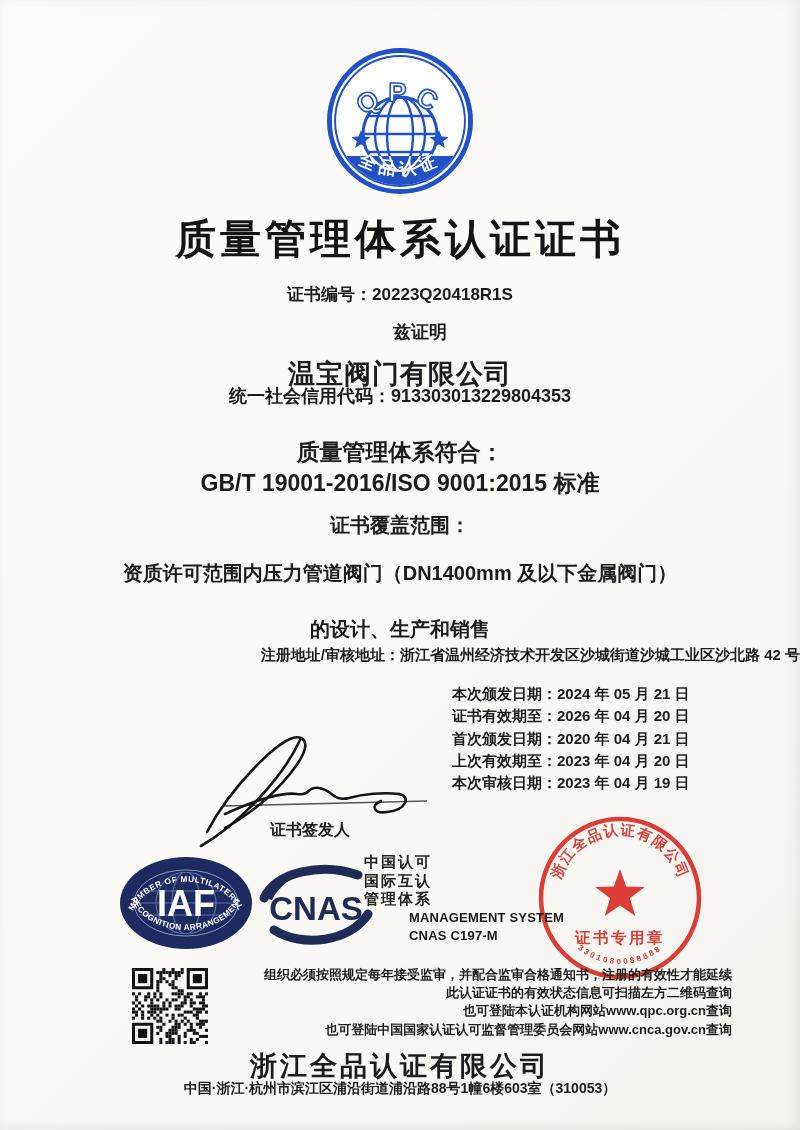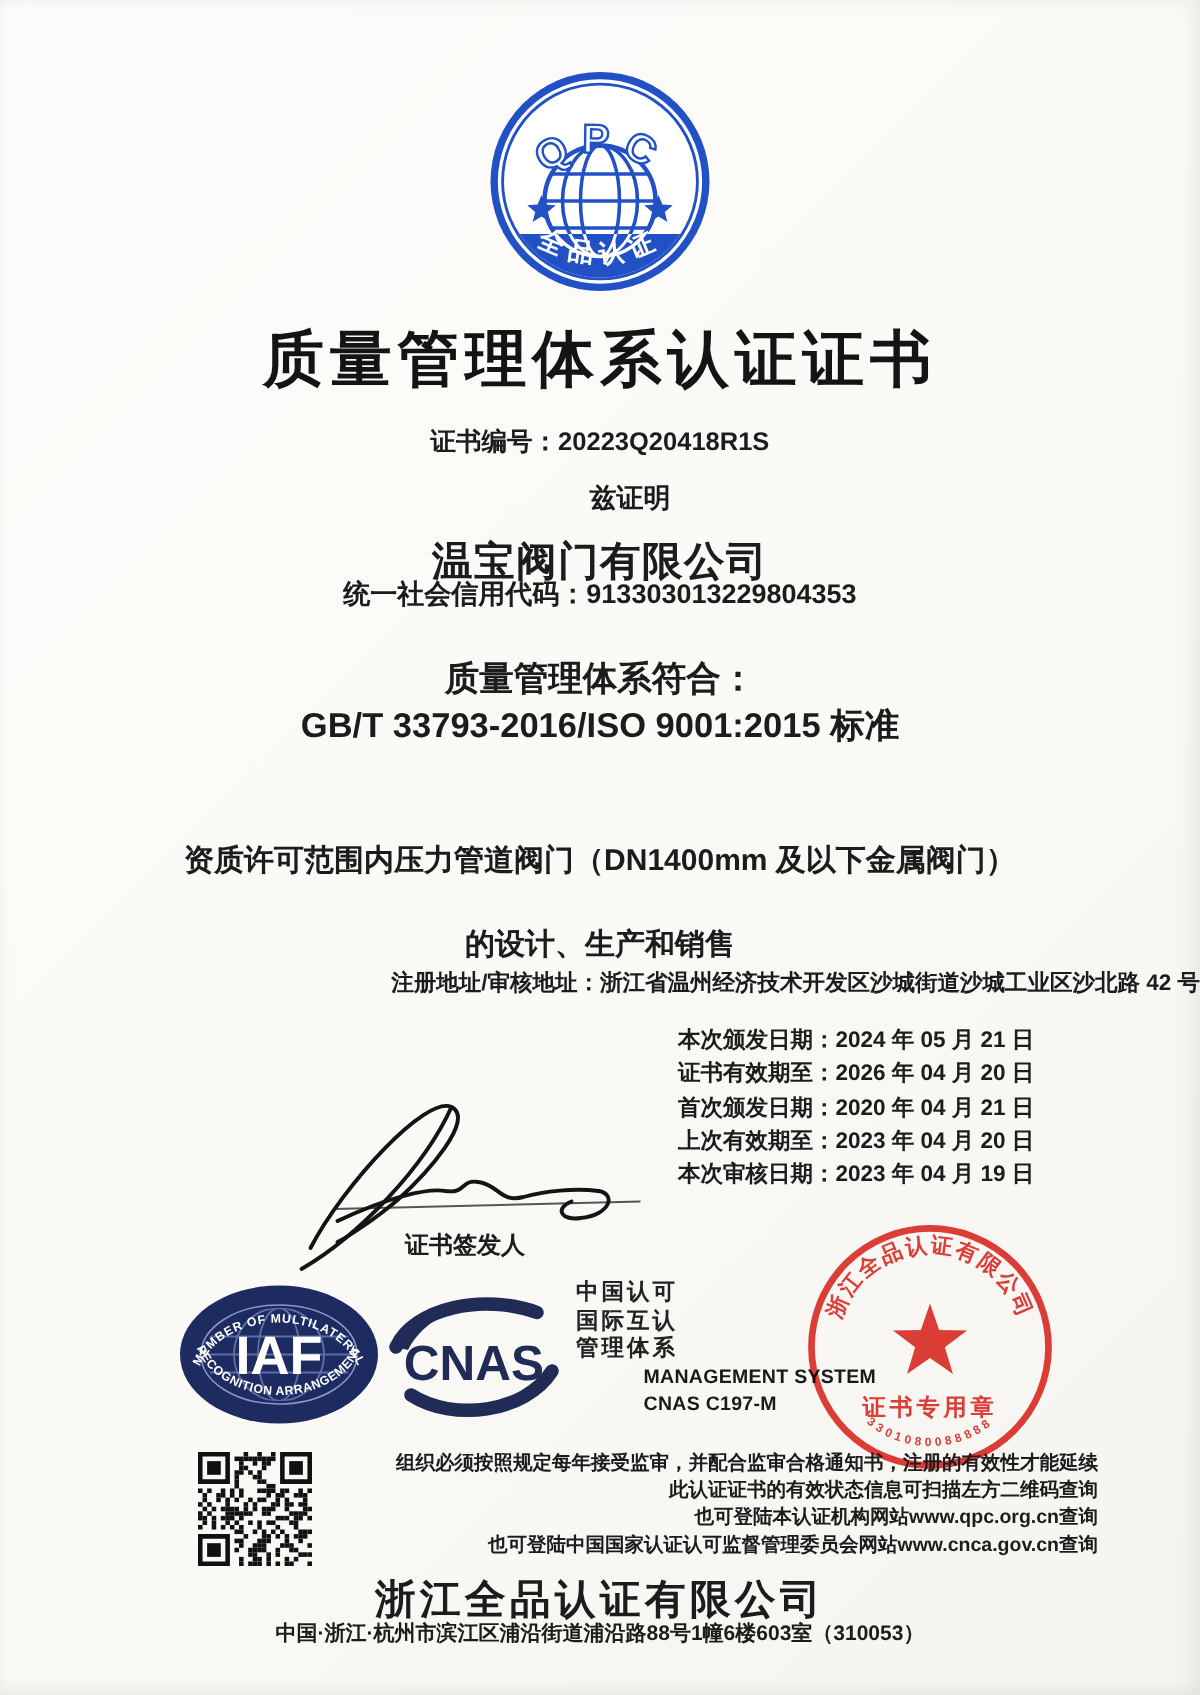--- a/index.html
+++ b/index.html
@@ -20,21 +20,21 @@
   .std-intro{top:437px;font-size:23px;font-weight:700;}
   .standard{top:468px;font-size:23px;font-weight:700;}
   .scope-intro{top:512px;font-size:20px;font-weight:700;}
   .scope1{top:560px;font-size:20px;font-weight:700;}
   .scope2{top:616px;font-size:20px;font-weight:700;}
   .addr{top:646px;font-size:15px;font-weight:700;text-align:right;}
   .dates{left:452px;top:683px;width:280px;}
   .date-row{font-size:15px;font-weight:700;line-height:22.3px;white-space:nowrap;}
   .sig-wrap{left:185px;top:722px;width:250px;height:130px;}
   .sig-label{left:185px;top:820px;width:250px;text-align:center;font-size:16px;font-weight:700;}
-  .accred-text{left:384px;top:853px;line-height:18.5px;}
+  .accred-text{left:364px;top:853px;line-height:18.5px;}
   .accred-text .cn{font-family:"Liberation Serif","DejaVu Serif",serif;font-size:15px;font-weight:700;letter-spacing:2px;color:#222;}
   .accred-text .en{font-size:13px;font-weight:700;color:#1a1a1a;letter-spacing:0.2px;padding-left:45px;}
   .seal{left:534px;top:812px;opacity:0.9;mix-blend-mode:multiply;}
   .qr{left:132px;top:966px;}
   .notice{left:252px;top:966px;width:480px;text-align:right;}
   .notice div{font-size:13px;font-weight:700;line-height:18.2px;white-space:nowrap;}
   .foot-co{top:1048px;font-size:27px;font-weight:900;letter-spacing:3px;}
   .foot-addr{top:1080px;font-size:14px;font-weight:700;}
 </style>
 </head>
@@ -93,22 +93,23 @@
 
   <div class="abs ctr certify">兹证明</div>
 
   <div class="abs ctr company">温宝阀门有限公司</div>
 
   <div class="abs ctr credit">
     <span>统一社会信用代码：</span><span>913303013229804353</span>
   </div>
 
   <div class="abs ctr std-intro">质量管理体系符合：</div>
-  <div class="abs ctr standard">GB/T 33793-2016/ISO 9001:2015 标准</div>
-
+  <div class="abs ctr standard">GB/T 19001-2016/ISO 9001:2015 标准</div>
+
+  <div class="abs ctr scope-intro">证书覆盖范围：</div>
   <div class="abs ctr scope1">资质许可范围内压力管道阀门（DN1400mm 及以下金属阀门）</div>
   <div class="abs ctr scope2">的设计、生产和销售</div>
 
   <div class="abs ctr addr">
     <span>注册地址/审核地址：</span><span>浙江省温州经济技术开发区沙城街道沙城工业区沙北路 42 号</span>
   </div>
 
   <div class="abs dates">
     <div class="date-row"><span>本次颁发日期：</span><span>2024 年 05 月 21 日</span></div>
     <div class="date-row"><span>证书有效期至：</span><span>2026 年 04 月 20 日</span></div>

